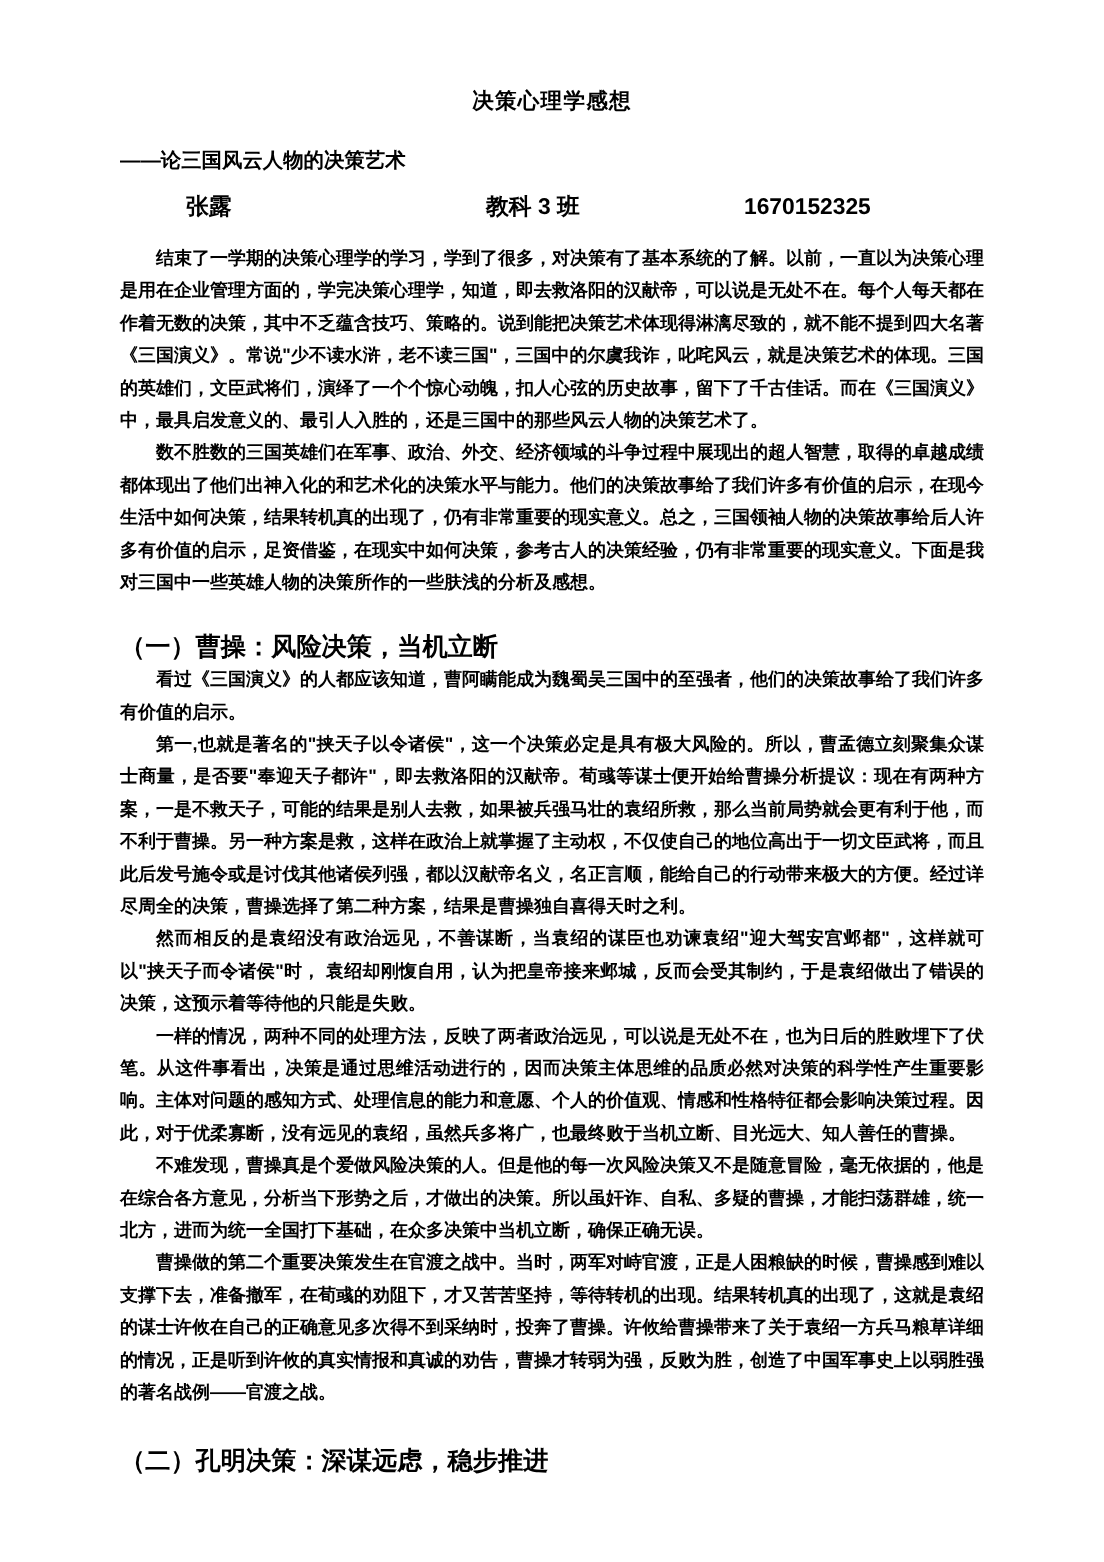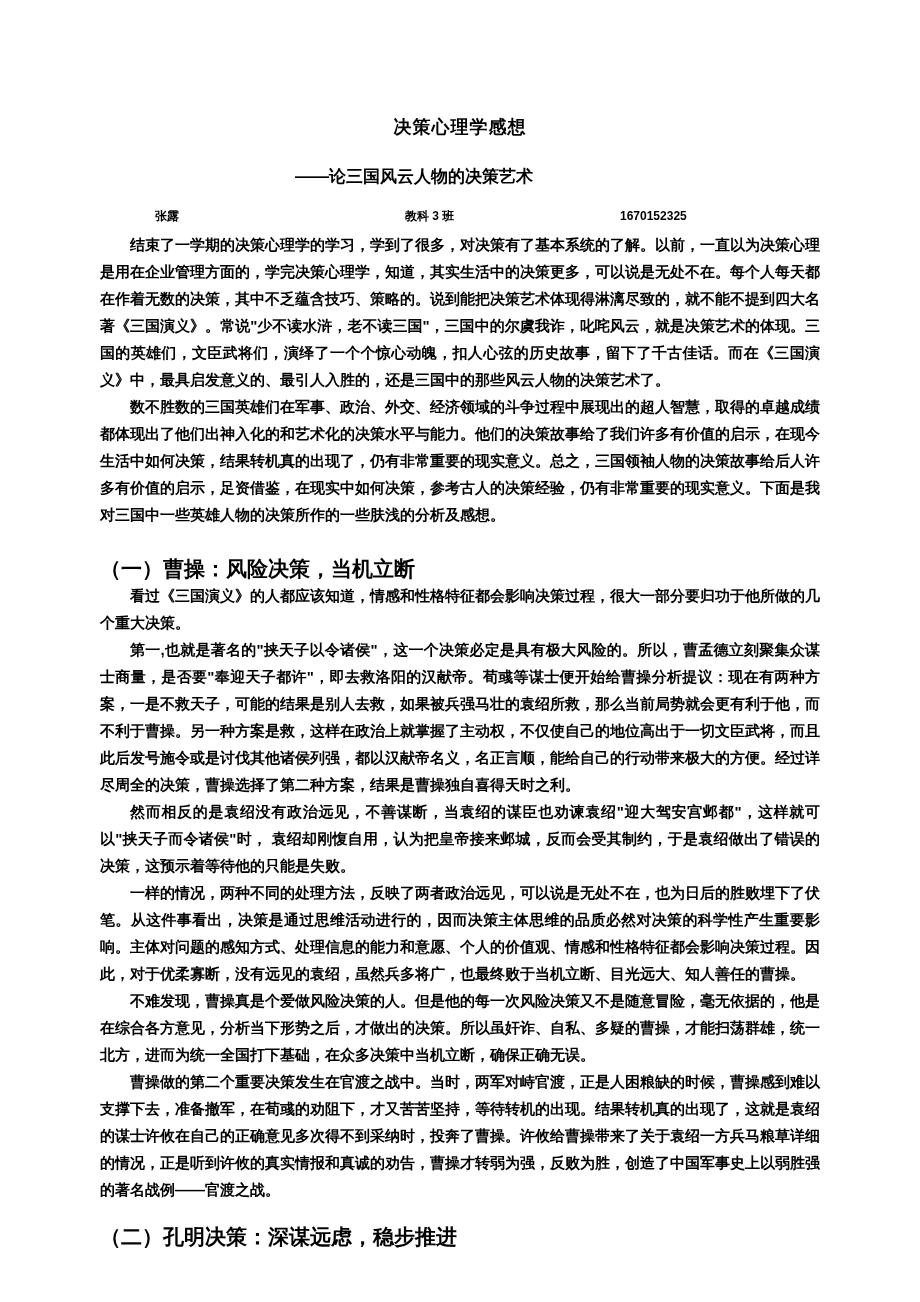--- a/index.html
+++ b/index.html
@@ -11,94 +11,94 @@
     width: 920px;
     height: 1302px;
     overflow: hidden;
     font-family: "Liberation Sans", "DejaVu Sans", sans-serif;
     color: #000000;
   }
   .page {
     width: 920px;
     height: 1302px;
     box-sizing: border-box;
-    padding-top: 116px;
+    padding-top: 73px;
     background: #ffffff;
   }
   .content {
     width: 720px;
     margin: 0 auto;
   }
   .doc-title {
     text-align: center;
     font-size: 18px;
     font-weight: 700;
     line-height: 22px;
     margin: 0 0 28px 0;
     letter-spacing: 1px;
   }
   .doc-subtitle {
-    text-align: center;
+    text-align: left;
     padding-right: 92px;
     font-size: 17px;
     font-weight: 700;
     line-height: 21px;
     margin: 0 0 18px 0;
   }
   .byline {
     display: grid;
     grid-template-columns: 250px 215px auto;
     padding-left: 55px;
-    font-size: 12px;
+    font-size: 19px;
     font-weight: 700;
     line-height: 22px;
-    margin-bottom: 4px;
+    margin-bottom: 18px;
   }
   .para {
     font-size: 15px;
     font-weight: 600;
     line-height: 27px;
     text-align: justify;
     text-indent: 2em;
     margin: 0;
     word-break: break-all;
   }
   .section-heading {
     font-size: 21px;
     font-weight: 700;
     line-height: 27px;
     margin: 27px 0 0 0;
   }
   .section-heading.second {
-    margin-top: 20px;
+    margin-top: 30px;
   }
 </style>
 </head>
 <body>
 
 <div class="page">
   <div class="content">
 
     <h1 class="doc-title">决策心理学感想</h1>
 
     <div class="doc-subtitle">——论三国风云人物的决策艺术</div>
 
     <div class="byline">
       <span>张露</span>
       <span>教科 3 班</span>
       <span>1670152325</span>
     </div>
 
-    <p class="para">结束了一学期的决策心理学的学习，学到了很多，对决策有了基本系统的了解。以前，一直以为决策心理是用在企业管理方面的，学完决策心理学，知道，其实生活中的决策更多，可以说是无处不在。每个人每天都在作着无数的决策，其中不乏蕴含技巧、策略的。说到能把决策艺术体现得淋漓尽致的，就不能不提到四大名著《三国演义》。常说"少不读水浒，老不读三国"，三国中的尔虞我诈，叱咤风云，就是决策艺术的体现。三国的英雄们，文臣武将们，演绎了一个个惊心动魄，扣人心弦的历史故事，留下了千古佳话。而在《三国演义》中，最具启发意义的、最引人入胜的，还是三国中的那些风云人物的决策艺术了。</p>
+    <p class="para">结束了一学期的决策心理学的学习，学到了很多，对决策有了基本系统的了解。以前，一直以为决策心理是用在企业管理方面的，学完决策心理学，知道，即去救洛阳的汉献帝，可以说是无处不在。每个人每天都在作着无数的决策，其中不乏蕴含技巧、策略的。说到能把决策艺术体现得淋漓尽致的，就不能不提到四大名著《三国演义》。常说"少不读水浒，老不读三国"，三国中的尔虞我诈，叱咤风云，就是决策艺术的体现。三国的英雄们，文臣武将们，演绎了一个个惊心动魄，扣人心弦的历史故事，留下了千古佳话。而在《三国演义》中，最具启发意义的、最引人入胜的，还是三国中的那些风云人物的决策艺术了。</p>
 
     <p class="para">数不胜数的三国英雄们在军事、政治、外交、经济领域的斗争过程中展现出的超人智慧，取得的卓越成绩都体现出了他们出神入化的和艺术化的决策水平与能力。他们的决策故事给了我们许多有价值的启示，在现今生活中如何决策，结果转机真的出现了，仍有非常重要的现实意义。总之，三国领袖人物的决策故事给后人许多有价值的启示，足资借鉴，在现实中如何决策，参考古人的决策经验，仍有非常重要的现实意义。下面是我对三国中一些英雄人物的决策所作的一些肤浅的分析及感想。</p>
 
     <div class="section-heading">（一）曹操：风险决策，当机立断</div>
 
-    <p class="para">看过《三国演义》的人都应该知道，情感和性格特征都会影响决策过程，很大一部分要归功于他所做的几个重大决策。</p>
+    <p class="para">看过《三国演义》的人都应该知道，曹阿瞒能成为魏蜀吴三国中的至强者，他们的决策故事给了我们许多有价值的启示。</p>
 
     <p class="para">第一,也就是著名的"挟天子以令诸侯"，这一个决策必定是具有极大风险的。所以，曹孟德立刻聚集众谋士商量，是否要"奉迎天子都许"，即去救洛阳的汉献帝。荀彧等谋士便开始给曹操分析提议：现在有两种方案，一是不救天子，可能的结果是别人去救，如果被兵强马壮的袁绍所救，那么当前局势就会更有利于他，而不利于曹操。另一种方案是救，这样在政治上就掌握了主动权，不仅使自己的地位高出于一切文臣武将，而且此后发号施令或是讨伐其他诸侯列强，都以汉献帝名义，名正言顺，能给自己的行动带来极大的方便。经过详尽周全的决策，曹操选择了第二种方案，结果是曹操独自喜得天时之利。</p>
 
     <p class="para">然而相反的是袁绍没有政治远见，不善谋断，当袁绍的谋臣也劝谏袁绍"迎大驾安宫邺都"，这样就可以"挟天子而令诸侯"时， 袁绍却刚愎自用，认为把皇帝接来邺城，反而会受其制约，于是袁绍做出了错误的决策，这预示着等待他的只能是失败。</p>
 
     <p class="para">一样的情况，两种不同的处理方法，反映了两者政治远见，可以说是无处不在，也为日后的胜败埋下了伏笔。从这件事看出，决策是通过思维活动进行的，因而决策主体思维的品质必然对决策的科学性产生重要影响。主体对问题的感知方式、处理信息的能力和意愿、个人的价值观、情感和性格特征都会影响决策过程。因此，对于优柔寡断，没有远见的袁绍，虽然兵多将广，也最终败于当机立断、目光远大、知人善任的曹操。</p>
 
     <p class="para">不难发现，曹操真是个爱做风险决策的人。但是他的每一次风险决策又不是随意冒险，毫无依据的，他是在综合各方意见，分析当下形势之后，才做出的决策。所以虽奸诈、自私、多疑的曹操，才能扫荡群雄，统一北方，进而为统一全国打下基础，在众多决策中当机立断，确保正确无误。</p>
 
     <p class="para">曹操做的第二个重要决策发生在官渡之战中。当时，两军对峙官渡，正是人困粮缺的时候，曹操感到难以支撑下去，准备撤军，在荀彧的劝阻下，才又苦苦坚持，等待转机的出现。结果转机真的出现了，这就是袁绍的谋士许攸在自己的正确意见多次得不到采纳时，投奔了曹操。许攸给曹操带来了关于袁绍一方兵马粮草详细的情况，正是听到许攸的真实情报和真诚的劝告，曹操才转弱为强，反败为胜，创造了中国军事史上以弱胜强的著名战例——官渡之战。</p>

